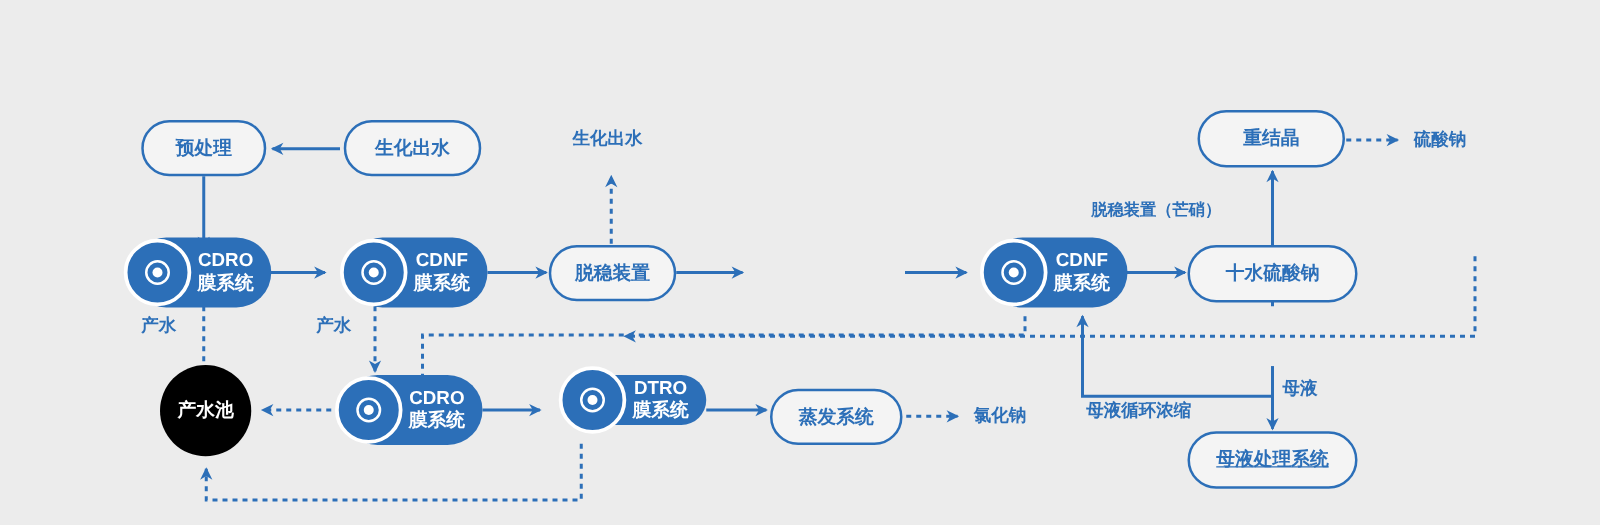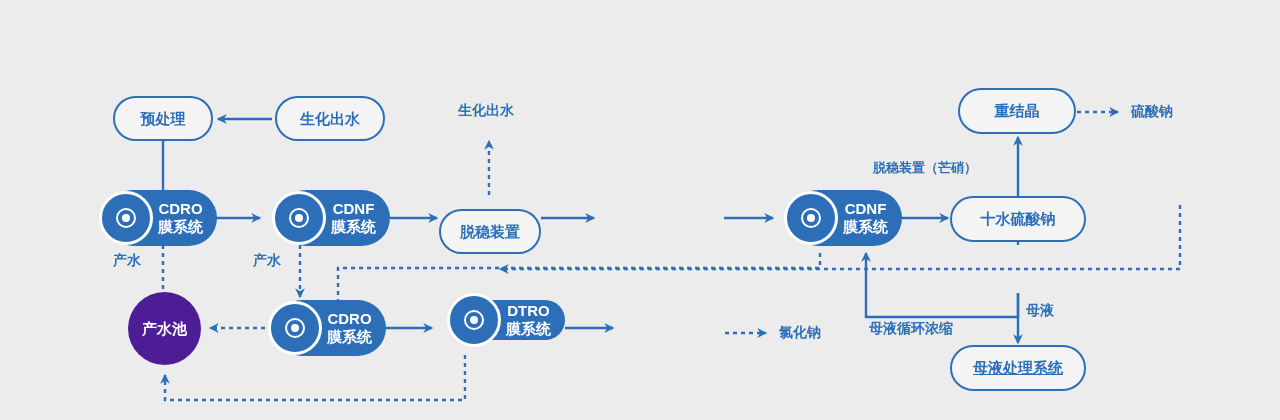--- a/index.html
+++ b/index.html
@@ -57,21 +57,21 @@
   .node-solid {
     background: #2c6fb8;
     border-radius: 999px;
     color: #ffffff;
     font-size: 15px;
     font-weight: bold;
     justify-content: flex-end;
     padding-right: 14px;
   }
   .node-circle {
-    background: #4c1d95;
+    background: #000000;
     border-radius: 50%;
     color: #ffffff;
     font-size: 15px;
     font-weight: bold;
   }
   .membrane-icon {
     position: absolute;
     left: -6px; top: 50%;
     transform: translateY(-50%);
     width: 54px; height: 54px;
@@ -194,21 +194,21 @@
       <span class="membrane-icon">
         <span class="ring-outer">
             <span class="ring-inner"></span>
           </span>
       </span>
       <span class="node-label-2">
         <span>CDNF</span><br><span>膜系统</span>
       </span>
     </div>
 
-    <div class="node node-outline" style="left:439px; top:141px; width:102px; height:45px;margin-top:13px;">
+    <div class="node node-outline" style="left:439px; top:141px; width:102px; height:45px;">
       <span>脱稳装置</span>
     </div>
 
 
     <div class="node node-solid" style="left:790px; top:135px; width:112px; height:56px;">
       <span class="membrane-icon">
         <span class="ring-outer">
             <span class="ring-inner"></span>
           </span>
       </span>
@@ -248,20 +248,23 @@
       <span class="membrane-icon">
         <span class="ring-outer">
             <span class="ring-inner"></span>
           </span>
       </span>
       <span class="node-label-2">
         <span>DTRO</span><br><span>膜系统</span>
       </span>
     </div>
 
+    <div class="node node-outline" style="left:616px; top:256px; width:106px; height:45px;">
+      <span>蒸发系统</span>
+    </div>
 
     <div class="elabel" style="left:458px; top:47px;">生化出水</div>
 
     <div class="elabel" style="left:1131px; top:48px;">硫酸钠</div>
 
     <div class="elabel" style="left:779px; top:269px;">氯化钠</div>
 
     <div class="elabel" style="left:113px; top:197px;">产水</div>
 
     <div class="elabel" style="left:253px; top:197px;">产水</div>

